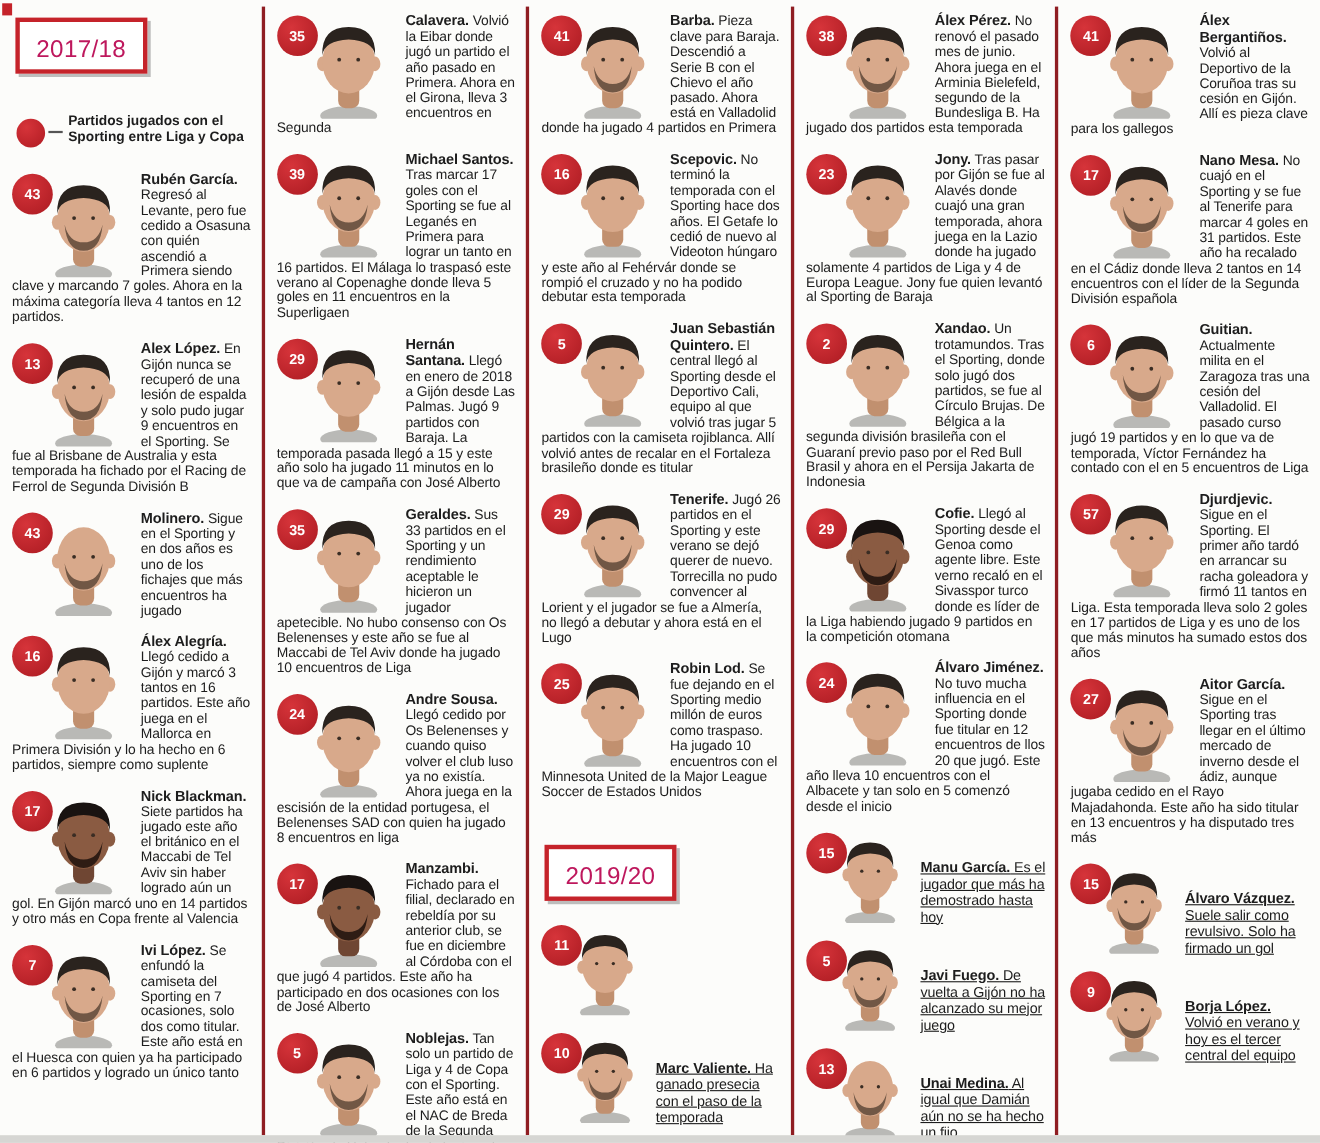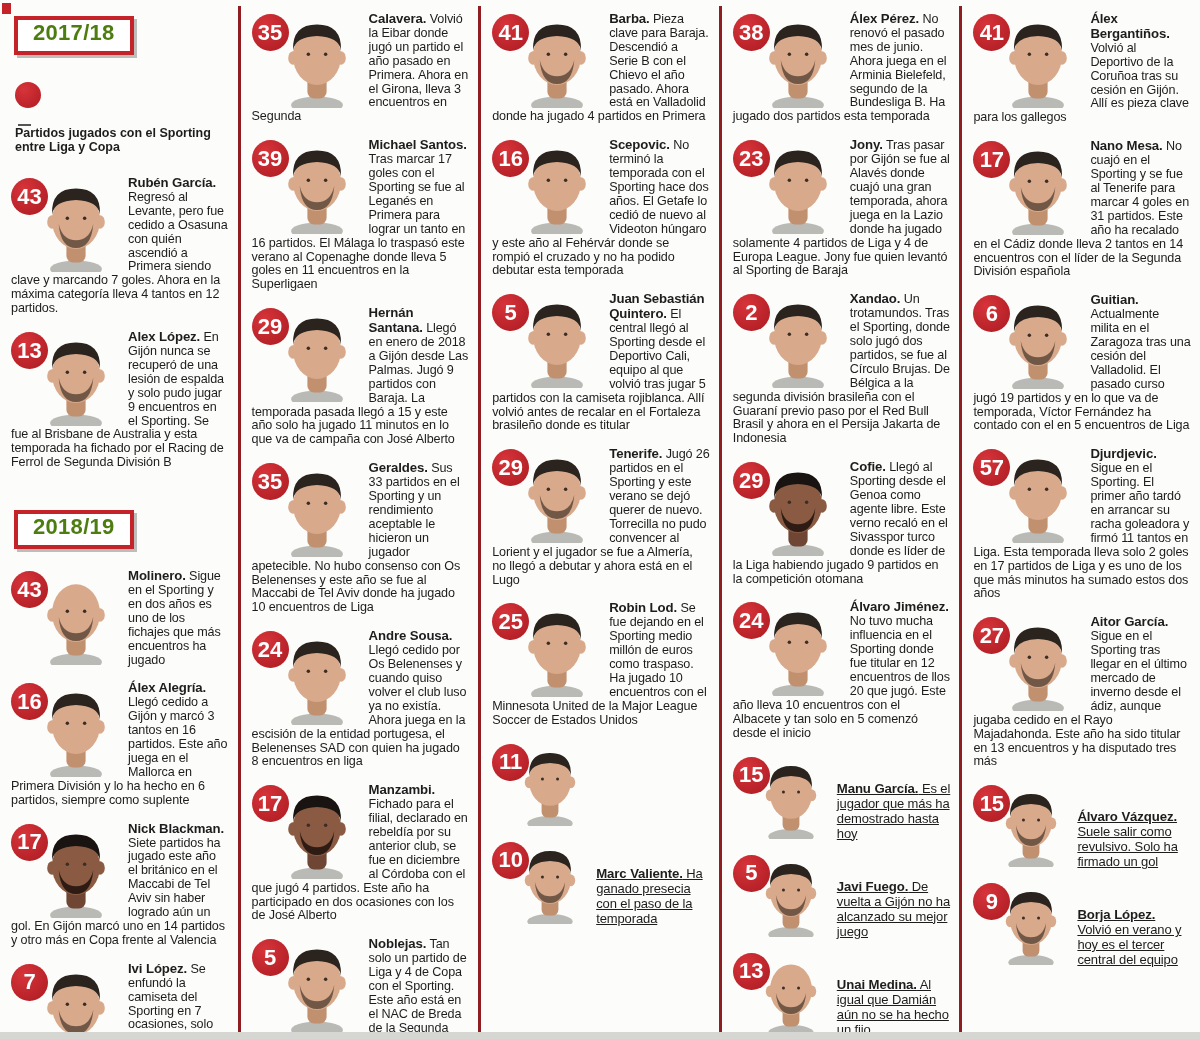--- a/index.html
+++ b/index.html
@@ -8,38 +8,38 @@
     background:#fcfcfa;color:#1d1d1d;
     font-family:"Liberation Sans", sans-serif;
   }
   #board{display:flex;height:1032px;box-sizing:border-box;padding-top:6px;}
   .col{flex:1 1 0;min-width:0;padding:6px 9px 0 11px;border-right:3px solid #8f1d22;box-sizing:border-box;}
   .col:last-child{border-right:none;}
 
   .season-box{
     display:inline-block;border:4px solid #c5232a;background:#fff;
     box-shadow:3px 3px 0 rgba(125,125,125,.5);
-    padding:0 15px 5px;margin:4px 0 16px 3px;
-    font-weight:bold;font-size:22px;color:#4d7c0f;letter-spacing:.3px;
+    padding:12px 15px 5px;margin:4px 0 16px 3px;
+    font-weight:normal;font-size:22px;color:#be185d;letter-spacing:.3px;
   }
   .season-box.mid{margin-top:26px;margin-bottom:20px;}
 
-  .legend{display:flex;align-items:flex-start;margin:6px 0 22px 4px;flex-direction:column;}
+  .legend{display:flex;align-items:flex-start;margin:20px 0 22px 4px;}
   .legend-dot{width:26px;height:26px;border-radius:50%;flex:none;margin-top:5px;
     background:radial-gradient(circle at 35% 30%, #d6343a, #b01b22);}
   .legend-dash{width:13px;height:2px;background:#555;flex:none;margin:16px 5px 0 3px;}
   .legend-text{font-size:12.5px;font-weight:bold;line-height:14px;margin:0;}
 
   .entry{position:relative;margin-bottom:14px;min-height:96px;}
   .entry::after{content:"";display:block;clear:both;}
   .badge{
     position:absolute;left:0;top:2px;z-index:2;
     width:37px;height:37px;border-radius:50%;
     background:radial-gradient(circle at 35% 30%, #d6343a, #ab1a21);
-    color:#fff;font-weight:bold;font-size:22px;
+    color:#fff;font-weight:bold;font-size:13px;
     display:flex;align-items:center;justify-content:center;
   }
   .photo{float:left;width:88px;height:96px;margin:0 8px 2px 21px;}
   .photo svg{width:100%;height:100%;display:block;}
   .desc{margin:0;font-size:12.6px;line-height:13.9px;letter-spacing:-.12px;}
   .desc b{font-size:13.2px;letter-spacing:-.1px;}
   .desc.short{padding-top:26px;font-size:13px;line-height:15px;text-decoration:underline;}
   .entry.small{min-height:84px;margin-bottom:12px;}
   .entry.small .photo{width:76px;height:84px;margin-left:20px;}
 
@@ -80,21 +80,21 @@
             <ellipse cx="20" cy="48" rx="5" ry="7" fill="#d8a98b"></ellipse>
             <ellipse cx="70" cy="48" rx="5" ry="7" fill="#d8a98b"></ellipse>
             <ellipse cx="45" cy="46" rx="25" ry="30" fill="#d8a98b"></ellipse>
             <path d="M20 40 Q19 13 45 13 Q71 13 70 40 Q68 26 45 25 Q22 26 20 40 Z" fill="#2a231e"></path>
             <path d="M27 50 Q29 75 45 75 Q61 75 63 50 Q59 67 45 67 Q31 67 27 50 Z" fill="rgba(70,52,40,.7)"></path>
             <circle cx="36" cy="44" r="1.8" fill="#3a2d24"></circle>
             <circle cx="54" cy="44" r="1.8" fill="#3a2d24"></circle>
           </svg>
         </div>
         <p class="desc"><b>Alex López.</b><span> En Gijón nunca se recuperó de una lesión de espalda y solo pudo jugar 9 encuentros en el Sporting. Se fue al Brisbane de Australia y esta temporada ha fichado por el Racing de Ferrol de Segunda División B</span></p>
-      </article><div class="season-box mid">2018/19</div><article class="entry">
+      </article><article class="entry">
         <span class="badge">43</span>
         <div class="photo">
           <svg viewBox="0 0 90 100" xmlns="http://www.w3.org/2000/svg">
             <ellipse cx="45" cy="97" rx="27" ry="9" fill="#b9b9b6"></ellipse>
             <rect x="35" y="64" width="20" height="26" rx="7" fill="#c1906f"></rect>
             <ellipse cx="20" cy="48" rx="5" ry="7" fill="#d8a98b"></ellipse>
             <ellipse cx="70" cy="48" rx="5" ry="7" fill="#d8a98b"></ellipse>
             <ellipse cx="45" cy="46" rx="25" ry="30" fill="#d8a98b"></ellipse>
             <path d="M27 50 Q29 75 45 75 Q61 75 63 50 Q59 67 45 67 Q31 67 27 50 Z" fill="rgba(70,52,40,.7)"></path>
             <circle cx="36" cy="44" r="1.8" fill="#3a2d24"></circle>
@@ -337,21 +337,21 @@
             <rect x="35" y="64" width="20" height="26" rx="7" fill="#c1906f"></rect>
             <ellipse cx="20" cy="48" rx="5" ry="7" fill="#d8a98b"></ellipse>
             <ellipse cx="70" cy="48" rx="5" ry="7" fill="#d8a98b"></ellipse>
             <ellipse cx="45" cy="46" rx="25" ry="30" fill="#d8a98b"></ellipse>
             <path d="M20 40 Q19 13 45 13 Q71 13 70 40 Q68 26 45 25 Q22 26 20 40 Z" fill="#2a231e"></path>
             <circle cx="36" cy="44" r="1.8" fill="#3a2d24"></circle>
             <circle cx="54" cy="44" r="1.8" fill="#3a2d24"></circle>
           </svg>
         </div>
         <p class="desc"><b>Robin Lod.</b><span> Se fue dejando en el Sporting medio millón de euros como traspaso. Ha jugado 10 encuentros con el Minnesota United de la Major League Soccer de Estados Unidos</span></p>
-      </article><article class="entry small">
+      </article><div class="season-box mid">2019/20</div><article class="entry small">
         <span class="badge">11</span>
         <div class="photo">
           <svg viewBox="0 0 90 100" xmlns="http://www.w3.org/2000/svg">
             <ellipse cx="45" cy="97" rx="27" ry="9" fill="#b9b9b6"></ellipse>
             <rect x="35" y="64" width="20" height="26" rx="7" fill="#c1906f"></rect>
             <ellipse cx="20" cy="48" rx="5" ry="7" fill="#d8a98b"></ellipse>
             <ellipse cx="70" cy="48" rx="5" ry="7" fill="#d8a98b"></ellipse>
             <ellipse cx="45" cy="46" rx="25" ry="30" fill="#d8a98b"></ellipse>
             <path d="M20 40 Q19 13 45 13 Q71 13 70 40 Q68 26 45 25 Q22 26 20 40 Z" fill="#2a231e"></path>
             <circle cx="36" cy="44" r="1.8" fill="#3a2d24"></circle>

